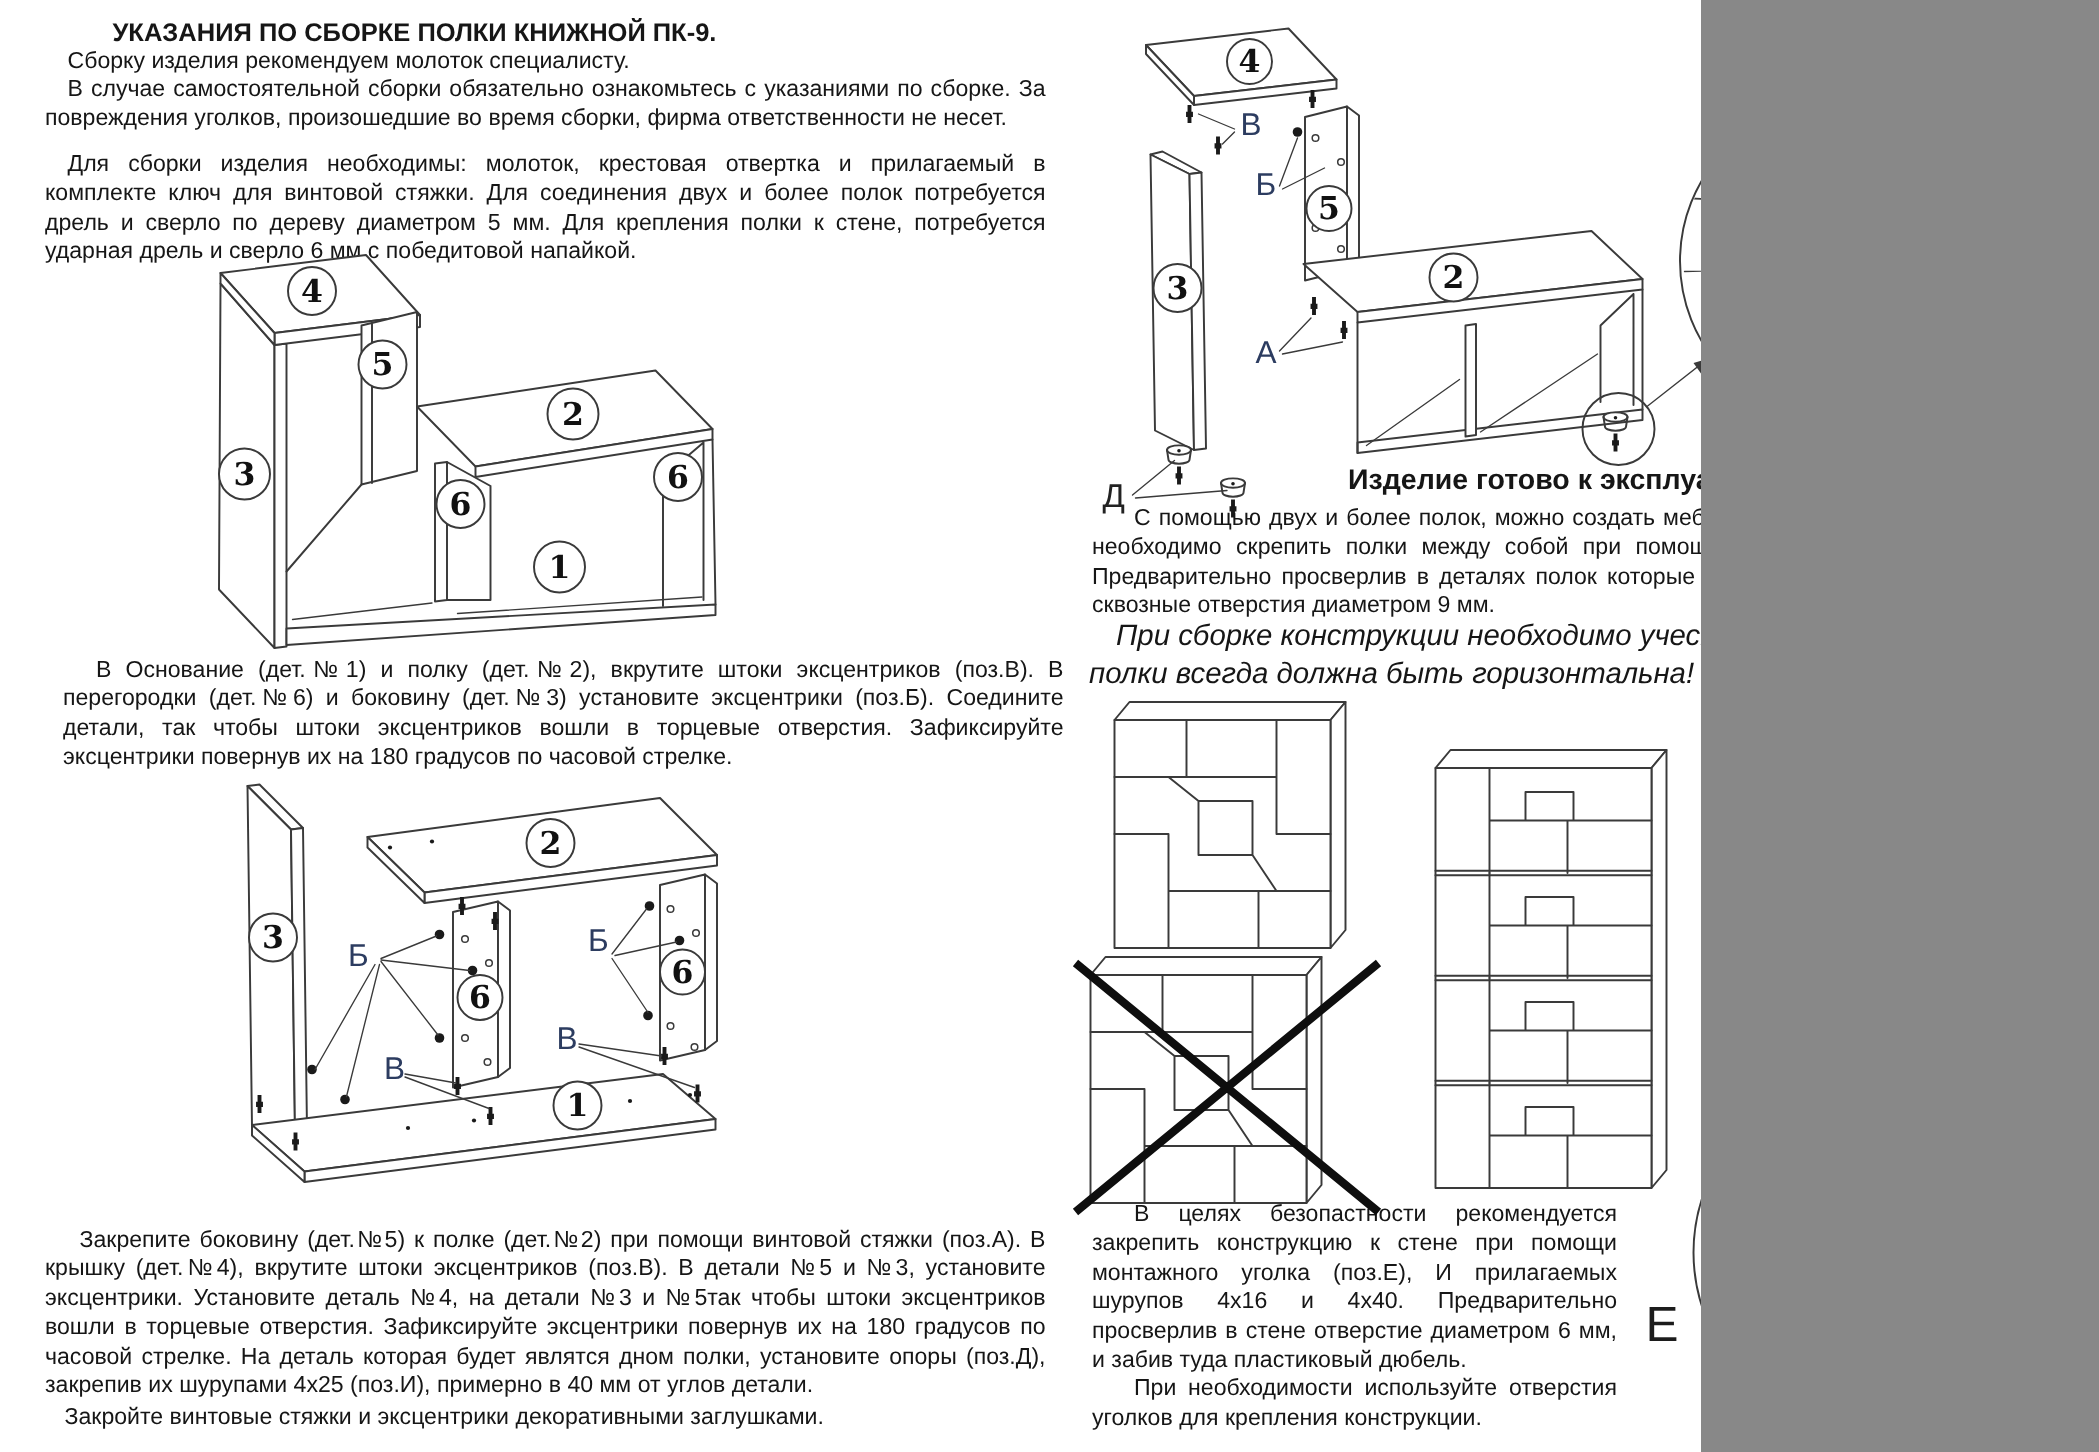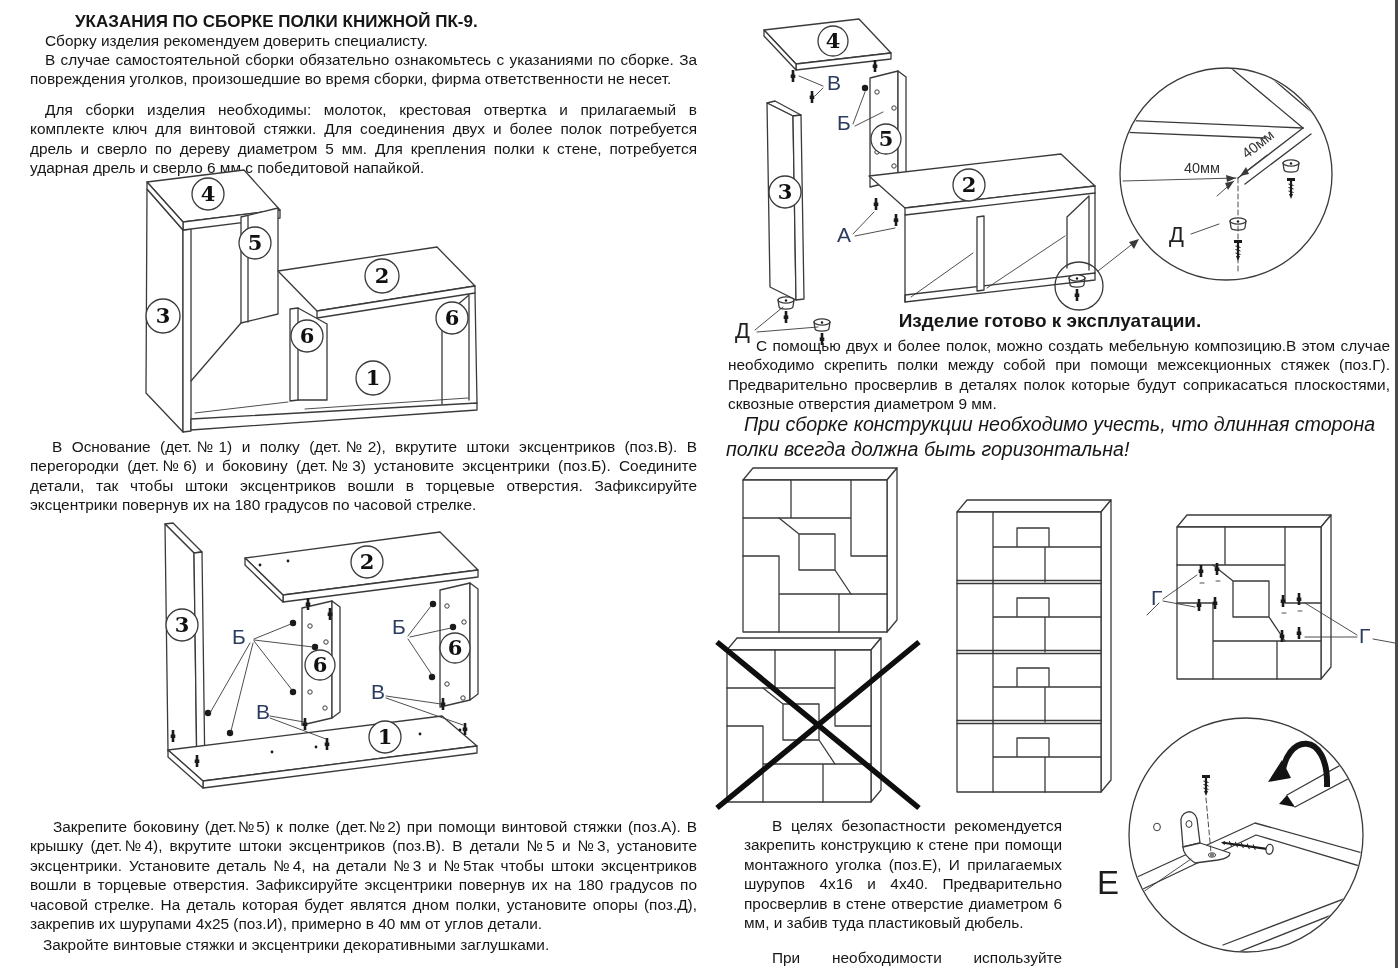--- a/index.html
+++ b/index.html
@@ -1,23 +1,23 @@
 <!DOCTYPE html>
 <html><head>
 <meta charset="utf-8">
 <style>
   html,body{margin:0;padding:0;background:#888;}
-  .page{position:relative;width:1399px;height:968px;background:#ffffff;overflow:hidden;
+  .page{position:relative;width:1134px;height:968px;background:#ffffff;overflow:hidden;
         font-family:"Liberation Sans",sans-serif;color:#161616;}
   .abs{position:absolute;}
   .txt{font-size:15.4px;line-height:19.4px;text-align:justify;}
   .doc-title{font-size:17px;font-weight:bold;white-space:nowrap;}
   .ready-h{font-size:19px;font-weight:bold;text-align:center;}
   .warn{font-size:19.6px;line-height:24.5px;text-align:left;}
-  .wall p{margin:16px;text-indent:28px;}
+  .wall p{margin:0;text-indent:28px;}
   .big-e{font-size:33px;color:#1c1c1c;}
   .edge{position:absolute;left:1395px;top:0;width:2.5px;height:968px;background:#4a4a4a;}
   svg{position:absolute;overflow:visible;}
   .s{stroke:#3a3a3a;stroke-width:1.3;fill:none;stroke-linejoin:round;stroke-linecap:round;}
   .f{stroke:#3a3a3a;stroke-width:1.3;fill:#ffffff;stroke-linejoin:round;}
   .thin{stroke-width:0.9;}
   .xx{stroke:#0e0e0e;stroke-width:5.5;fill:none;}
   .blk{stroke:#141414;fill:none;}
   .dot{fill:#1a1a1a;stroke:none;}
   .hole{stroke:#3a3a3a;stroke-width:1;fill:#fff;}
@@ -49,24 +49,24 @@
       <g id="screw">
           <rect x="-4" y="0" width="8" height="3" fill="#1a1a1a"></rect>
           <line x1="0" y1="3" x2="0" y2="17" stroke="#1a1a1a" stroke-width="2.2"></line>
           <path d="M-2.5,6 L2.5,7.5 M-2.5,9.5 L2.5,11 M-2.5,13 L2.5,14.5" stroke="#1a1a1a" stroke-width="1"></path>
           <path d="M-2,16 L0,21 L2,16 Z" fill="#1a1a1a"></path>
         </g>
     </defs>
   </svg>
 
   <div class="abs doc-title" style="left:75px;top:12px;">УКАЗАНИЯ ПО СБОРКЕ  ПОЛКИ КНИЖНОЙ ПК-9.</div>
-  <div class="abs txt" style="left:30px;top:31px;width:667px;text-indent:15px;">Сборку изделия рекомендуем доверить специалисту.</div>
+  <div class="abs txt" style="left:30px;top:31px;width:667px;text-indent:15px;">Сборку изделия рекомендуем молоток специалисту.</div>
   <div class="abs txt" style="left:30px;top:50px;width:667px;text-indent:15px;">В случае самостоятельной сборки обязательно ознакомьтесь с указаниями  по сборке. За повреждения уголков, произошедшие во время сборки, фирма ответственности не несет.</div>
   <div class="abs txt" style="left:30px;top:100px;width:667px;text-indent:15px;">Для сборки изделия необходимы: молоток, крестовая отвертка и прилагаемый в комплекте ключ для винтовой стяжки. Для соединения двух и более полок потребуется дрель и сверло по дереву диаметром 5 мм. Для крепления полки к стене, потребуется ударная дрель и сверло 6 мм с победитовой напайкой.</div>
-  <div class="abs txt" style="left:30px;top:437px;width:667px;text-indent:22px;">В Основание (дет.№1) и полку (дет.№2), вкрутите штоки эксцентриков (поз.В). В перегородки (дет.№6) и боковину (дет.№3) установите эксцентрики (поз.Б). Соедините детали, так чтобы штоки эксцентриков вошли в торцевые отверстия. Зафиксируйте эксцентрики повернув их на 180 градусов по часовой стрелке.</div>
+  <div class="abs txt" style="left:42px;top:437px;width:667px;text-indent:22px;">В Основание (дет.№1) и полку (дет.№2), вкрутите штоки эксцентриков (поз.В). В перегородки (дет.№6) и боковину (дет.№3) установите эксцентрики (поз.Б). Соедините детали, так чтобы штоки эксцентриков вошли в торцевые отверстия. Зафиксируйте эксцентрики повернув их на 180 градусов по часовой стрелке.</div>
   <div class="abs txt" style="left:30px;top:817px;width:667px;text-indent:23px;">Закрепите боковину (дет.№5) к полке (дет.№2) при помощи винтовой стяжки (поз.А). В крышку (дет.№4), вкрутите штоки эксцентриков (поз.В).  В детали №5 и №3, установите эксцентрики. Установите деталь №4, на детали №3 и №5так чтобы штоки эксцентриков вошли в торцевые отверстия. Зафиксируйте эксцентрики повернув их на 180 градусов по часовой стрелке. На деталь которая будет являтся дном полки, установите опоры (поз.Д), закрепив их шурупами 4х25 (поз.И), примерно в 40 мм от углов детали.</div>
   <div class="abs ready-h" style="left:830px;top:310px;width:440px;">Изделие  готово к эксплуатации.</div>
 
   <div class="abs txt" style="left:30px;top:935px;width:667px;text-indent:13px;text-align:left;">Закройте винтовые стяжки и эксцентрики декоративными заглушками.</div>
   <div class="abs txt" style="left:728px;top:336px;width:662px;text-indent:28px;">С помощью двух и более полок, можно создать мебельную композицию.В этом случае необходимо скрепить полки между собой при помощи  межсекционных стяжек (поз.Г). Предварительно просверлив в деталях полок которые будут соприкасаться плоскостями, сквозные отверстия диаметром 9 мм.</div>
   <div class="abs warn" style="left:726px;top:412px;width:660px;text-indent:18px;font-style:italic;">При сборке конструкции необходимо учесть, что длинная сторона полки всегда должна быть горизонтальна!</div>
   <div class="abs wall" style="left:728px;top:800px;width:350px;">
     <p class="txt">В целях безопастности рекомендуется закрепить конструкцию к стене при помощи монтажного уголка (поз.Е), И прилагаемых шурупов 4х16 и 4х40. Предварительно просверлив в стене отверстие диаметром 6 мм, и забив туда пластиковый дюбель.</p>
     <p class="txt">При необходимости используйте отверстия уголков для  крепления конструкции.</p>
   </div>

